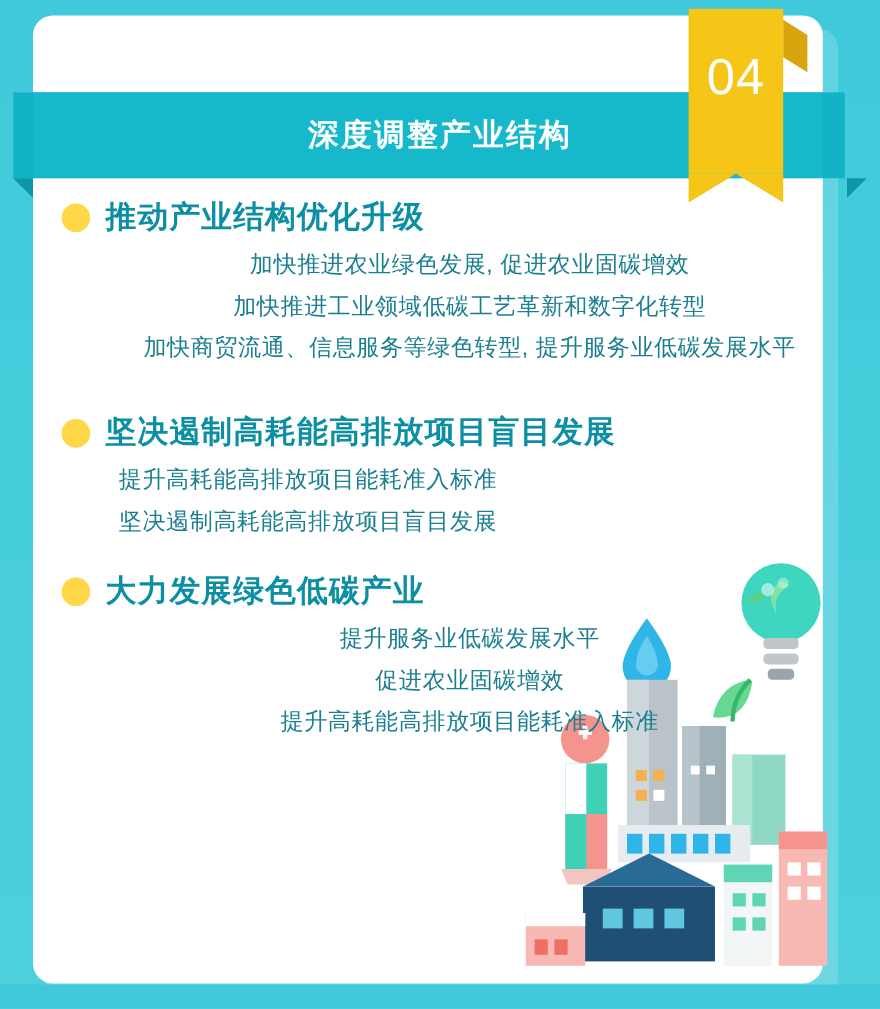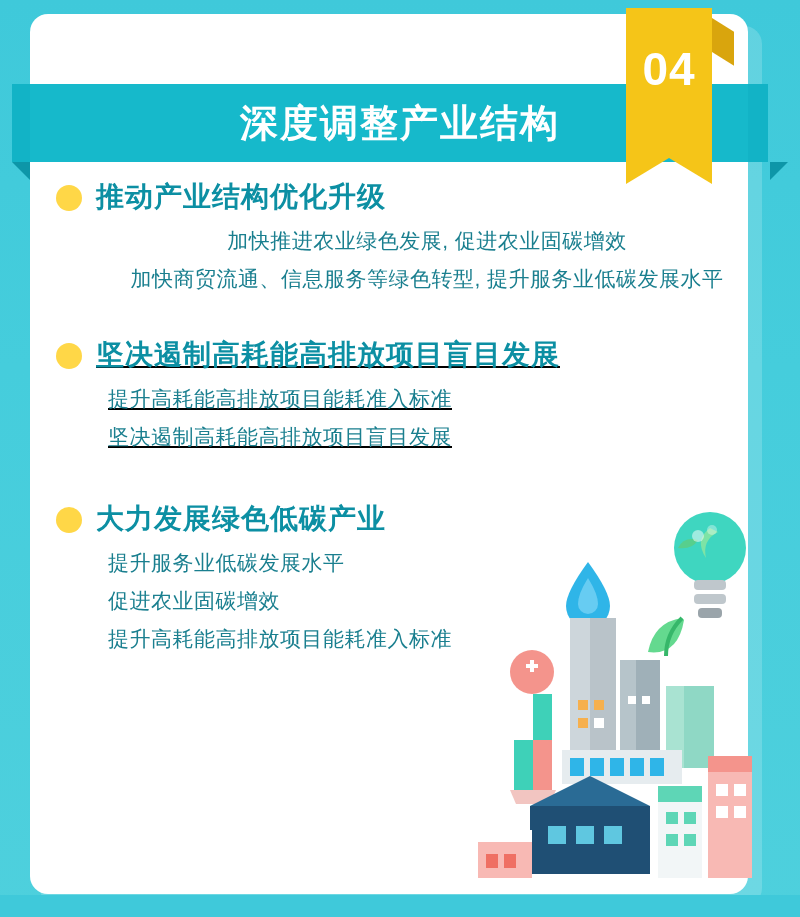--- a/index.html
+++ b/index.html
@@ -78,21 +78,21 @@
   }
 
   .header-title {
     position: absolute;
     left: 0; top: 84px;
     width: 800px;
     height: 56px;
     line-height: 78px;
     text-align: center;
     color: #ffffff;
-    font-size: 38px;
+    font-size: 28px;
     font-weight: bold;
     letter-spacing: 2px;
   }
 
   
   .ribbon {
     position: absolute;
     left: 626px;
     top: 8px;
     width: 86px;
@@ -119,21 +119,21 @@
     transform-origin: top left;
   }
   .ribbon-num {
     position: absolute;
     left: 626px;
     top: 42px;
     width: 86px;
     text-align: center;
     color: #ffffff;
     font-size: 46px;
-    font-weight: bold;
+    font-weight: normal;
     letter-spacing: 1px;
   }
 
   
   .content {
     position: absolute;
     left: 56px;
     top: 176px;
     width: 690px;
   }
@@ -166,22 +166,22 @@
   }
   .line {
     color: #1a7f8f;
     font-size: 21px;
     line-height: 38px;
     letter-spacing: 0.5px;
     white-space: nowrap;
   }
 
   .sec-1 { margin-top: 2px; text-align: center; }
-  .sec-2 { margin-top: 38px; text-decoration: underline; }
-  .sec-3 { margin-top: 44px; }
+  .sec-2 { margin-top: 38px; }
+  .sec-3 { margin-top: 24px; text-align: center; }
 
   
   .illus {
     position: absolute;
     left: 470px;
     top: 500px;
     width: 290px;
     height: 394px;
     pointer-events: none;
   }
@@ -305,20 +305,21 @@
 
   <div class="content">
 
     <div class="section sec-1">
       <div class="section-head">
         <span class="bullet-dot"></span>
         <span class="section-title">推动产业结构优化升级</span>
       </div>
       <div class="section-lines">
         <div class="line">加快推进农业绿色发展, 促进农业固碳增效</div>
+        <div class="line">加快推进工业领域低碳工艺革新和数字化转型</div>
         <div class="line">加快商贸流通、信息服务等绿色转型, 提升服务业低碳发展水平</div>
       </div>
     </div>
 
     <div class="section sec-2">
       <div class="section-head">
         <span class="bullet-dot"></span>
         <span class="section-title">坚决遏制高耗能高排放项目盲目发展</span>
       </div>
       <div class="section-lines">

